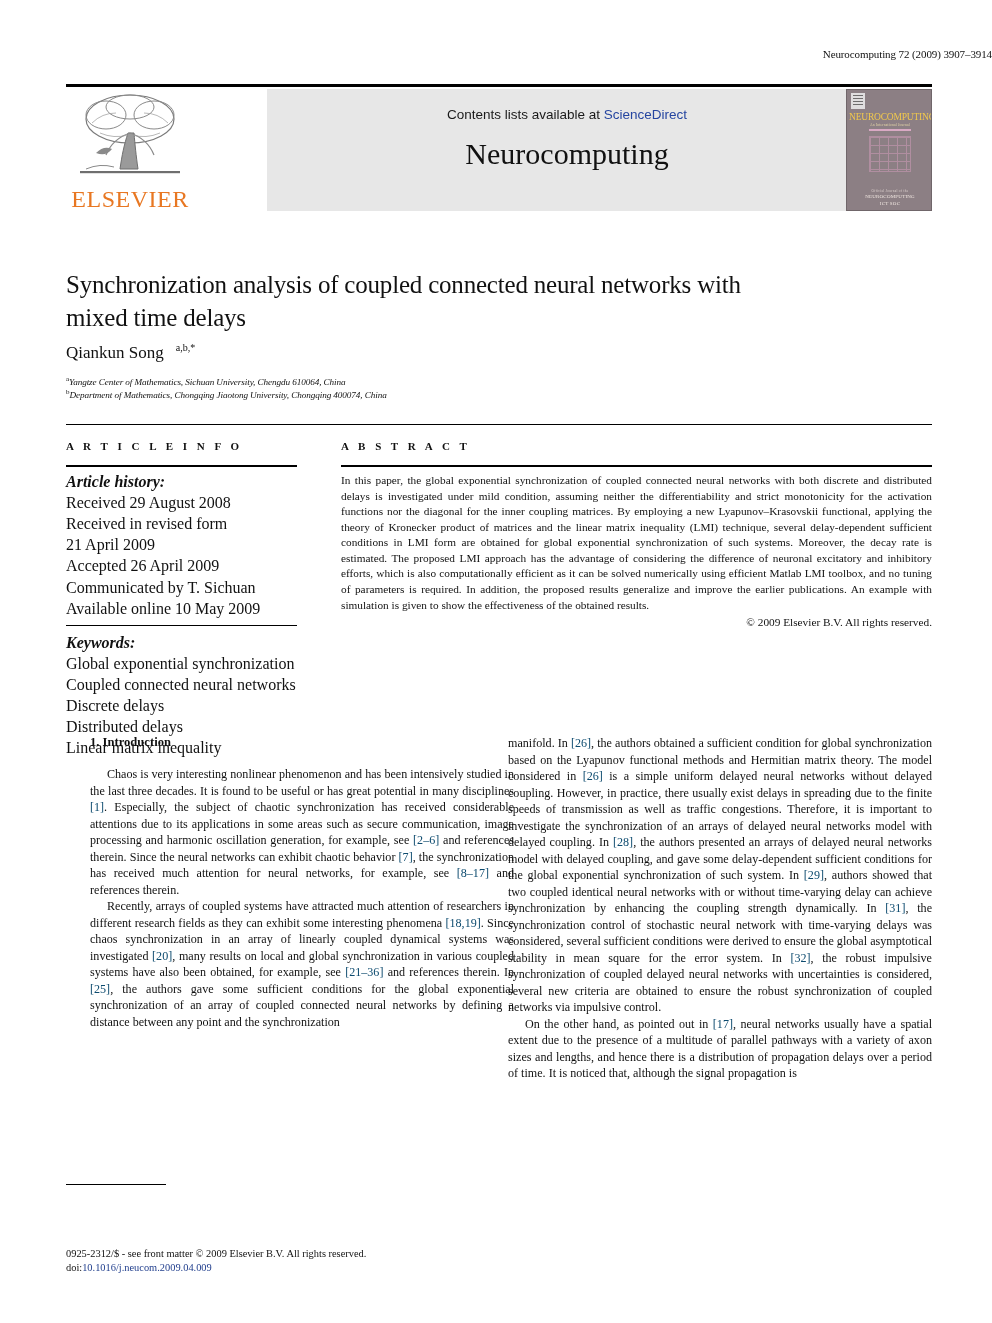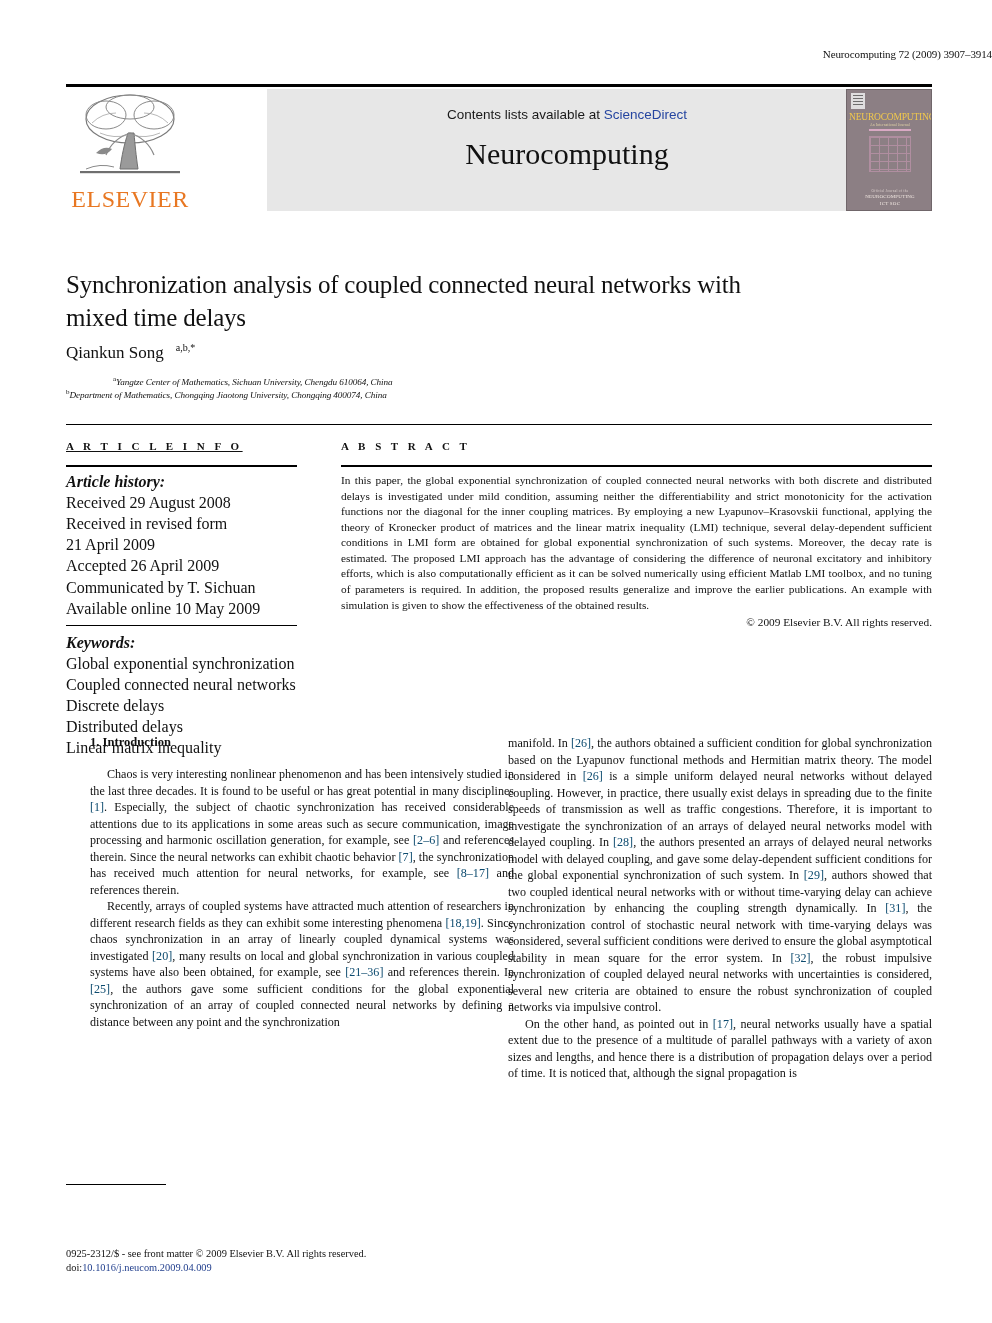--- a/index.html
+++ b/index.html
@@ -196,37 +196,37 @@
   .author sup { font-size: 10px; vertical-align: super; margin-left: 12px; }
   .affil {
     position: absolute;
     left: 66px;
     font-size: 9.2px;
     font-style: italic;
     color: #111;
     letter-spacing: -0.1px;
   }
   .affil sup { font-style: normal; font-size: 7px; vertical-align: super; }
-  .affil-a { top: 375px; margin-left: 47px; }
+  .affil-a { top: 375px; }
   .affil-b { top: 388px; }
 
   
   .col-rule-left {
     position: absolute; left: 66px; top: 424px;
     width: 866px; height: 1px; background: #000;
   }
   .sec-head {
     position: absolute;
     font-family: "Liberation Serif", serif;
     font-weight: bold;
     font-size: 11px;
     letter-spacing: 3.5px;
     color: #111;
   }
-  .info-head { left: 66px; top: 440px; text-decoration: underline; }
+  .info-head { left: 66px; top: 440px; }
   .abs-head  { left: 341px; top: 440px; }
 
   .info-rule {
     position: absolute; left: 66px; top: 465px;
     width: 231px; height: 2px; background: #000;
   }
   .abs-rule {
     position: absolute; left: 341px; top: 465px;
     width: 591px; height: 2px; background: #000;
   }

